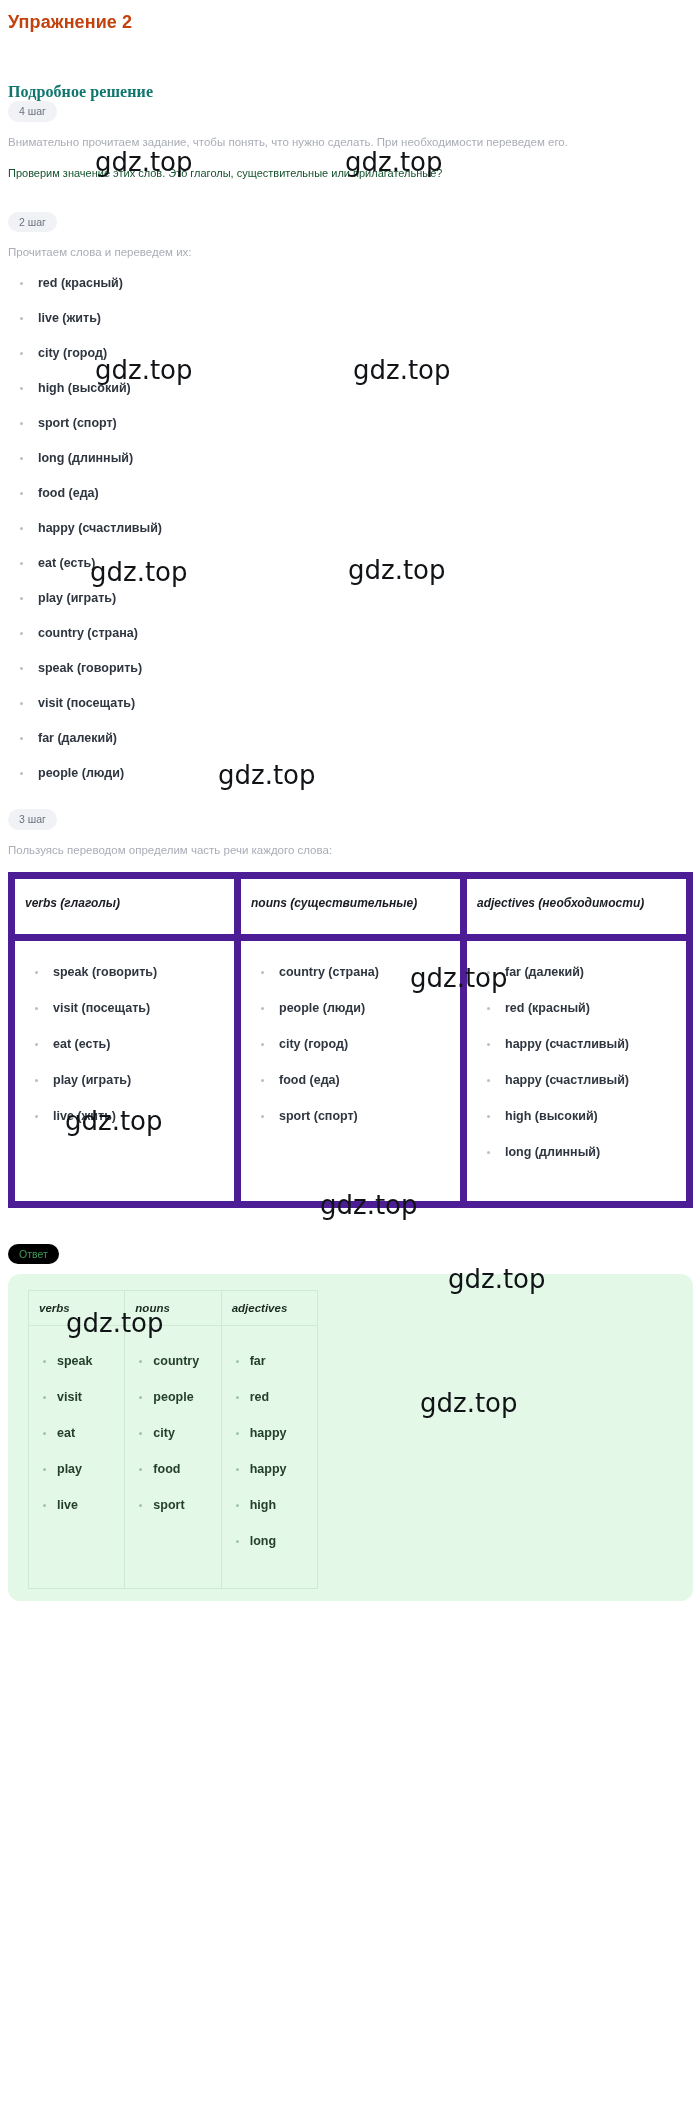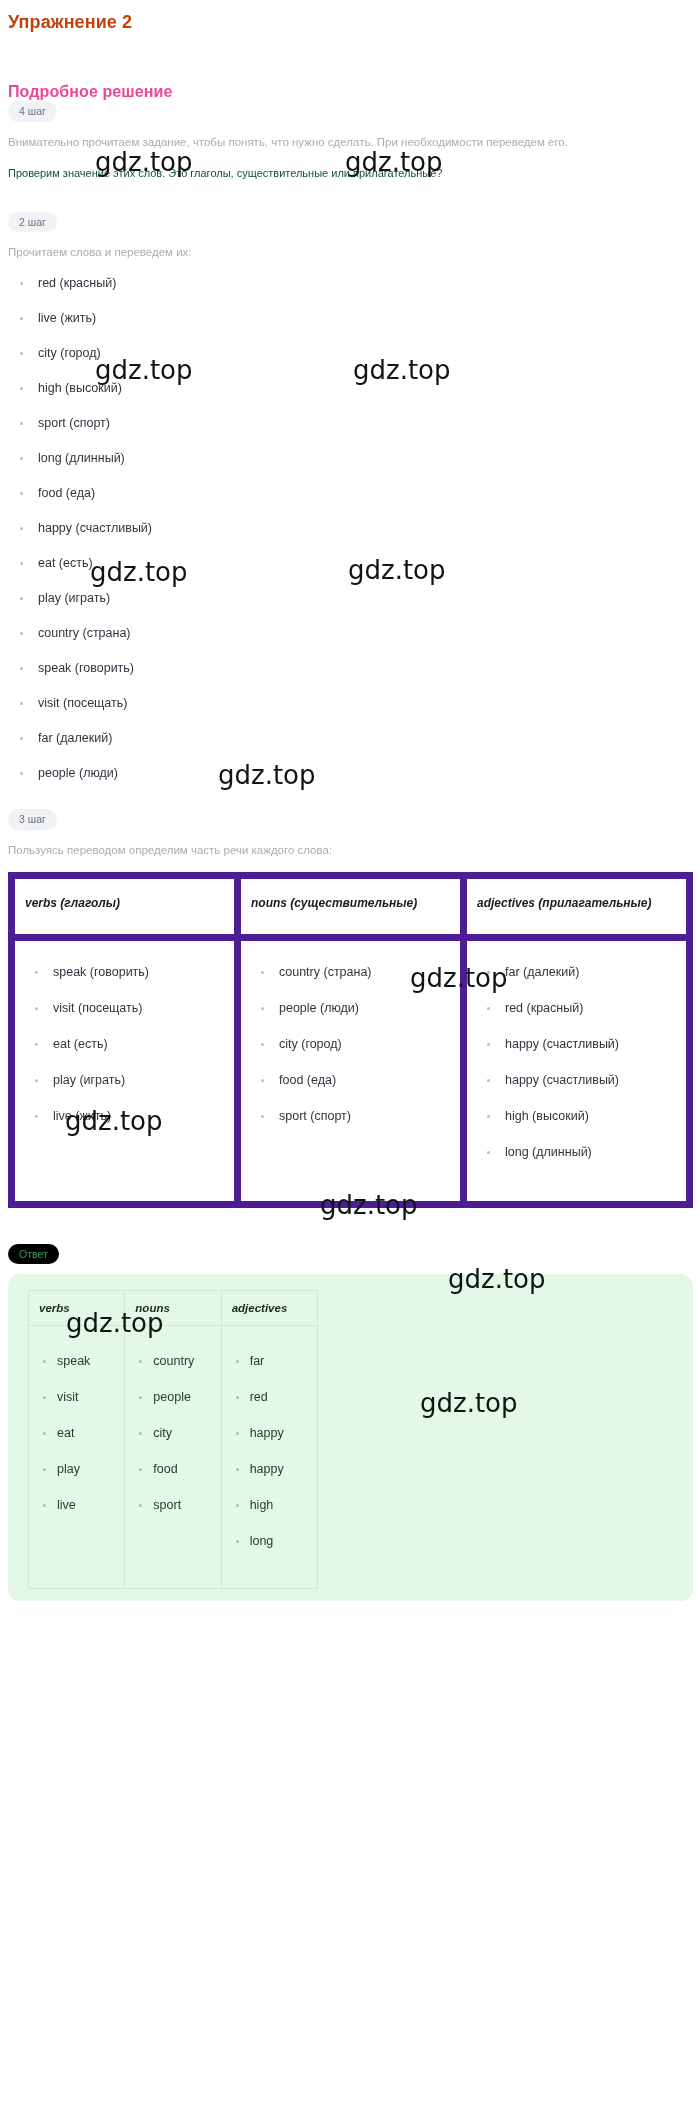--- a/index.html
+++ b/index.html
@@ -23,24 +23,25 @@
     font-size: 18px;
     font-weight: bold;
     color: #c2410c;
     margin: 0;
     padding: 12px 0 0 8px;
     letter-spacing: .1px;
   }
   .solution-title {
     font-size: 16px;
     font-weight: bold;
-    color: #ec4899;
+    color: #0f766e;
     margin: 0;
     padding: 50px 0 0 8px;
     letter-spacing: .1px;
+    font-family: Liberation Serif, serif;
   }
 
   
   .step-badge {
     display: inline-block;
     background: #f1f2f5;
     color: #6b7280;
     font-size: 10.5px;
     border-radius: 11px;
     padding: 5px 11px 5px 11px;
@@ -71,20 +72,21 @@
     line-height: 2.0;
     margin: 10px 0 0 8px;
     max-width: 510px;
   }
 
   
   ul.word-list {
     list-style: none;
     margin: 14px 0 0 0;
     padding: 0 0 0 14px;
+    font-weight: bold;
   }
   ul.word-list li {
     position: relative;
     font-size: 12.5px;
     color: #2f3640;
     padding: 0 0 0 24px;
     margin: 0 0 20px 0;
     line-height: 1.2;
   }
   ul.word-list li::before {
@@ -209,21 +211,21 @@
 
   <div style="margin-top:28px">
     <span class="step-badge">3 шаг</span>
     <p class="muted-p">Пользуясь переводом определим часть речи каждого слова:</p>
 
     <table class="pos-table">
       <thead>
         <tr>
           <th>verbs (глаголы)</th>
           <th>nouns (существительные)</th>
-          <th>adjectives (прилагательные)</th>
+          <th>adjectives (необходимости)</th>
         </tr>
       </thead>
       <tbody>
         <tr>
           <td>
               <ul class="word-list" id="pos-col-0">
                 <li>speak (говорить)</li>
                 <li>visit (посещать)</li>
                 <li>eat (есть)</li>
                 <li>play (играть)</li>

